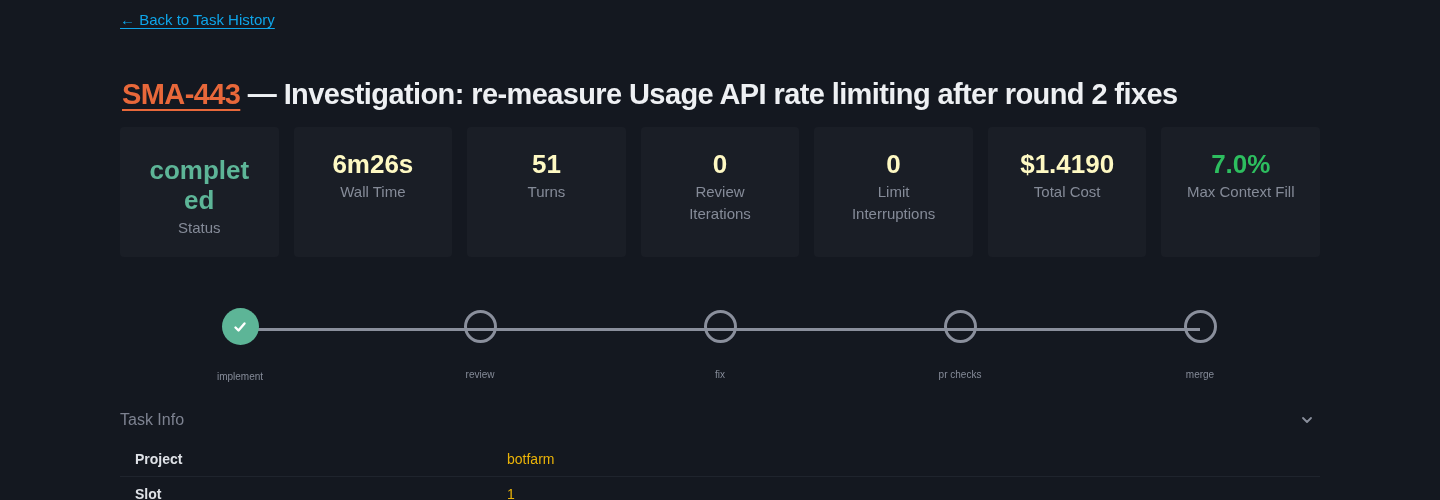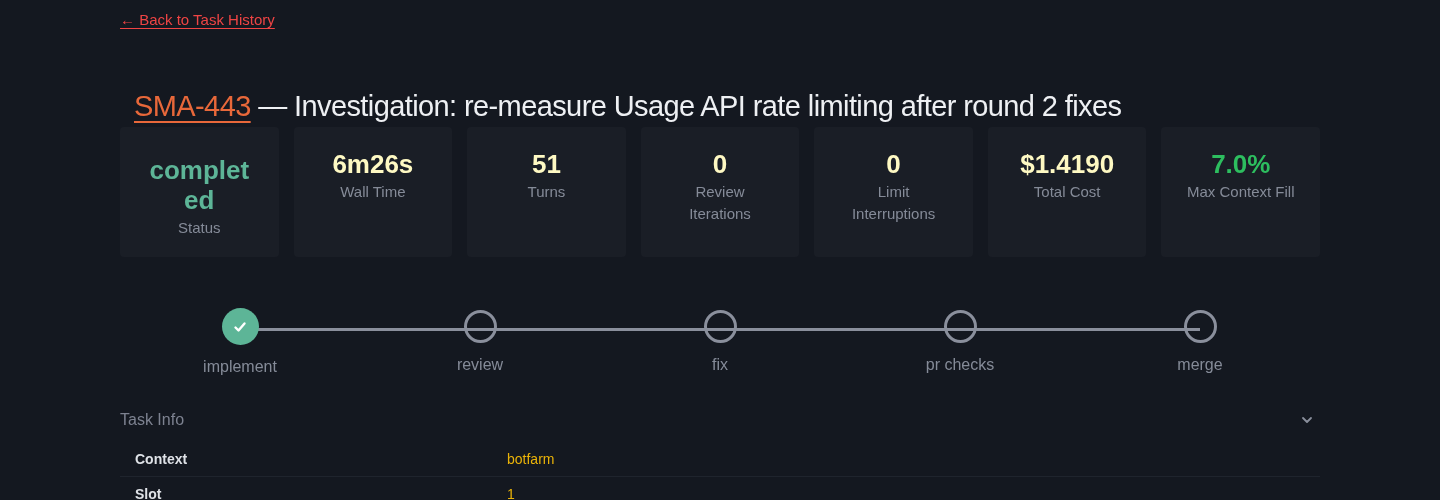--- a/index.html
+++ b/index.html
@@ -5,26 +5,26 @@
   html, body { margin:0; padding:0; }
   body {
     width:1440px; height:500px; overflow:hidden;
     background:#141820;
     font-family:"Liberation Sans", "DejaVu Sans", sans-serif;
     color:#e6e8ec;
     position:relative;
   }
   .back-link {
     position:absolute; left:120px; top:11px;
-    font-size:15px; color:#ef4444; text-decoration:underline;
+    font-size:15px; color:#0ea5e9; text-decoration:underline;
     text-underline-offset:3px; cursor:pointer;
   }
   .title {
-    position:absolute; left:120px; top:76px; margin:14px;
-    font-size:29px; font-weight:normal; letter-spacing:-0.6px; white-space:nowrap;
+    position:absolute; left:120px; top:76px; margin:2px;
+    font-size:29px; font-weight:bold; letter-spacing:-0.6px; white-space:nowrap;
     color:#eef0f3;
   }
   .title .task-id { color:#e8683a; text-decoration:underline; text-underline-offset:5px; text-decoration-thickness:2px; cursor:pointer; }
   .stats {
     position:absolute; left:120px; top:127px; width:1200px;
     display:flex; gap:15px;
   }
   .stat {
     width:159px; height:130px; background:#1a1e26; border-radius:4px;
     display:flex; flex-direction:column; align-items:center; padding-top:22px; box-sizing:border-box;
@@ -36,21 +36,21 @@
   .stat-label { font-size:15px; color:#858b98; line-height:22px; margin-top:2px; max-width:110px; }
   .stepper { position:absolute; left:120px; top:310px; width:1200px; height:70px; }
   .track { position:absolute; left:120px; width:960px; top:18px; height:3px; background:#8a8f9c; }
   .step { position:absolute; top:0; width:120px; margin-left:-60px; text-align:center; }
   .step-circle {
     width:33px; height:33px; border-radius:50%; margin:0 auto; box-sizing:border-box;
     border:3px solid #8a8f9c; position:relative; display:flex; align-items:center; justify-content:center;
   }
   .step-circle.done { background:#5db597; border:none; width:37px; height:37px; margin-top:-2px; }
   .step-circle.done svg { width:14px; height:14px; }
-  .step-label { font-size:16px; color:#858b98; margin-top:13px; }
+  .step-label { font-size:10px; color:#858b98; margin-top:26px; }
   .section-header {
     position:absolute; left:120px; top:408px; width:1200px; height:24px;
     display:flex; justify-content:space-between; align-items:center; cursor:pointer;
   }
   .section-title { font-size:16px; color:#7d8290;text-align:right; }
   .chevron { width:14px; height:10px; margin-right:6px; }
   .info-table { position:absolute; left:120px; top:442px; width:1200px; }
   .info-row { display:flex; height:34px; align-items:center; border-bottom:1px solid #1f242d; }
   .info-key { width:372px; padding-left:15px; font-size:14px; font-weight:bold; color:#dfe2e7; }
   .info-val { font-size:14px; color:#eab308; }
@@ -123,20 +123,20 @@
 
 <div class="section-header">
   <span class="section-title">Task Info</span>
   <svg class="chevron" viewBox="0 0 14 10">
       <path d="M3 3 L7 7 L11 3" stroke="#8a8f9c" stroke-width="1.8" fill="none" stroke-linecap="round" stroke-linejoin="round"></path>
     </svg>
 </div>
 
 <div class="info-table">
   <div class="info-row">
-    <div class="info-key">Context</div>
+    <div class="info-key">Project</div>
     <div class="info-val">botfarm</div>
   </div>
   <div class="info-row">
     <div class="info-key">Slot</div>
     <div class="info-val">1</div>
   </div>
 </div>
 
 </body></html>

